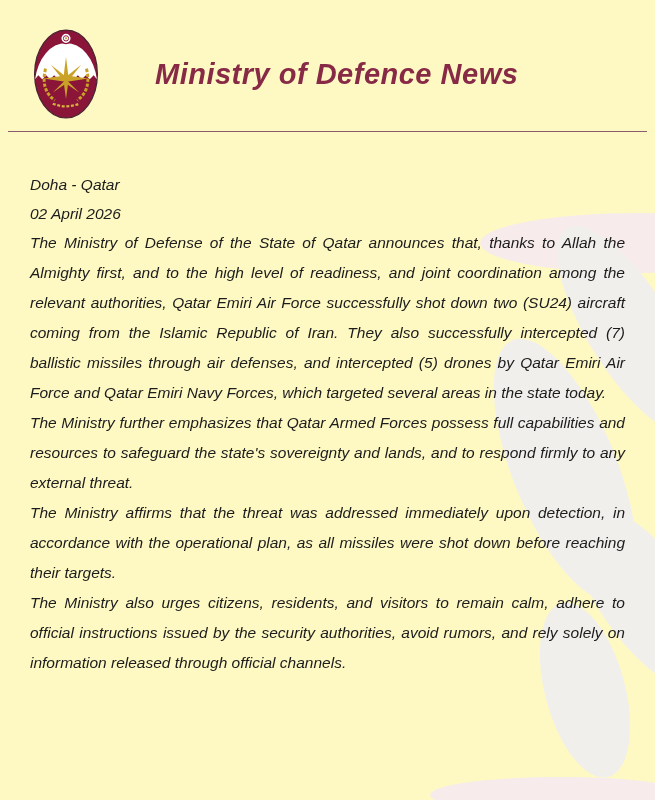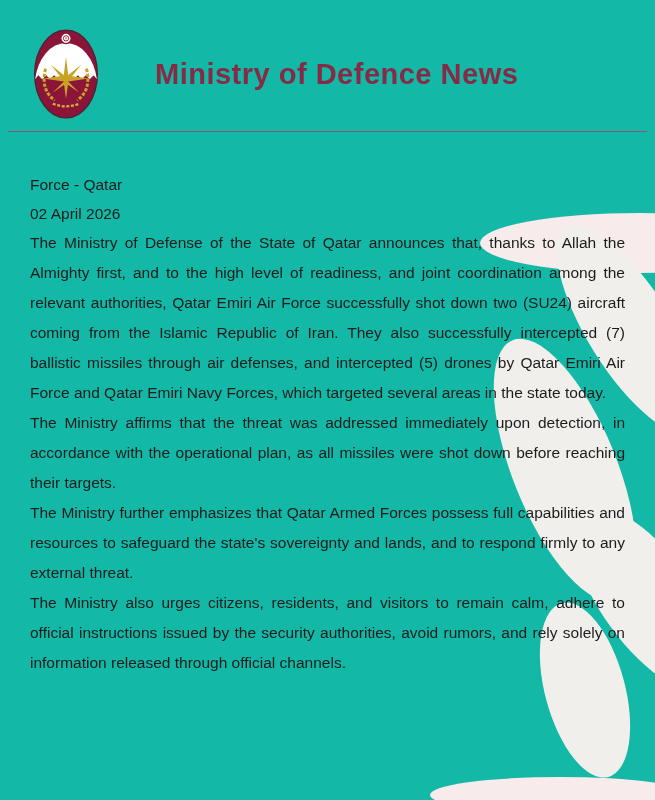--- a/index.html
+++ b/index.html
@@ -3,22 +3,23 @@
 <meta charset="utf-8">
 <style>
   * { margin: 0; padding: 0; box-sizing: border-box; }
   html, body { background: #ffffff; }
   body { font-family: "Liberation Sans", sans-serif; }
 
   .page {
     position: relative;
     width: 655px;
     height: 800px;
-    background: #14b8a6;
+    background: #fef9c3;
     overflow: hidden;
+    font-style: italic;
   }
 
   
   .watermark {
     position: absolute;
     top: 0; left: 0;
     width: 655px; height: 800px;
     pointer-events: none;
     z-index: 0;
   }
@@ -108,24 +109,24 @@
         <circle cx="50" cy="16" r="8" fill="#ffffff" stroke="#8a1538" stroke-width="2.2"></circle>
         <circle cx="50" cy="16" r="4" fill="none" stroke="#8a1538" stroke-width="1.4"></circle>
         <circle cx="50" cy="16" r="1.6" fill="#c9a227"></circle>
       </svg>
       <div class="title">Ministry of Defence News</div>
     </div>
 
     <hr class="rule">
 
     <div class="doc-body">
-      <div class="meta-line">Force - Qatar</div>
+      <div class="meta-line">Doha - Qatar</div>
       <div class="meta-line">02 April 2026</div>
 
       <p class="paragraph">The Ministry of Defense of the State of Qatar announces that, thanks to Allah the Almighty first, and to the high level of readiness, and joint coordination among the relevant authorities, Qatar Emiri Air Force successfully shot down two (SU24) aircraft coming from the Islamic Republic of Iran. They also successfully intercepted (7) ballistic missiles through air defenses, and intercepted (5) drones by Qatar Emiri Air Force and Qatar Emiri Navy Forces, which targeted several areas in the state today.</p>
+      <p class="paragraph">The Ministry further emphasizes that Qatar Armed Forces possess full capabilities and resources to safeguard the state's sovereignty and lands, and to respond firmly to any external threat.</p>
       <p class="paragraph">The Ministry affirms that the threat was addressed immediately upon detection, in accordance with the operational plan, as all missiles were shot down before reaching their targets.</p>
-      <p class="paragraph">The Ministry further emphasizes that Qatar Armed Forces possess full capabilities and resources to safeguard the state's sovereignty and lands, and to respond firmly to any external threat.</p>
       <p class="paragraph">The Ministry also urges citizens, residents, and visitors to remain calm, adhere to official instructions issued by the security authorities, avoid rumors, and rely solely on information released through official channels.</p>
 
     </div>
 
   </div>
 </div>
 
 </body></html>

